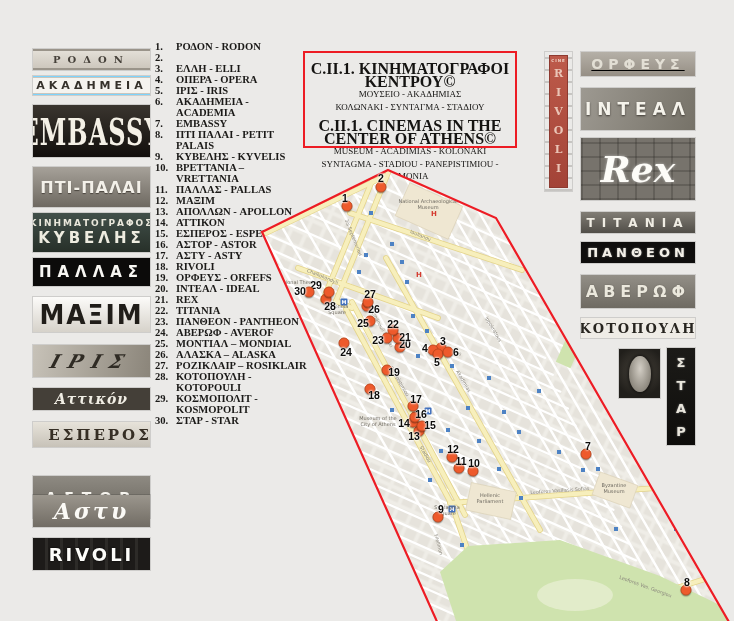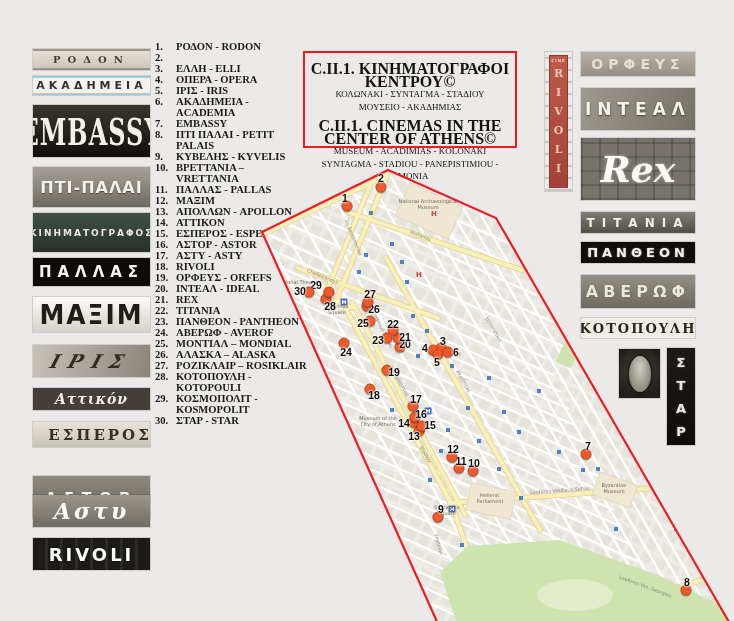--- a/index.html
+++ b/index.html
@@ -96,20 +96,21 @@
         <span class="l0">ΑΚΑΔΗΜΕΙΑ</span>
       </div>
       <div class="photo ph-embassy" style="left: 33px; top: 105px; width: 117px; height: 52px;">
         <span class="l0">EMBASSY</span>
       </div>
       <div class="photo ph-ptipalai" style="left: 33px; top: 167px; width: 117px; height: 40px;">
         <span class="l0">ΠΤΙ-ΠΑΛΑΙ</span>
       </div>
       <div class="photo ph-kyvelis" style="left: 33px; top: 213px; width: 117px; height: 39px;">
         <span class="l0">ΚΙΝΗΜΑΤΟΓΡΑΦΟΣ</span>
+        <span class="l1">ΚΥΒΕΛΗΣ</span>
       </div>
       <div class="photo ph-pallas" style="left: 33px; top: 258px; width: 117px; height: 28px;">
         <span class="l0">ΠΑΛΛΑΣ</span>
       </div>
       <div class="photo ph-maxim" style="left: 33px; top: 297px; width: 117px; height: 35px;">
         <span class="l0">ΜΑΞΙΜ</span>
       </div>
       <div class="photo ph-iris" style="left: 33px; top: 345px; width: 117px; height: 32px;">
         <span class="l0">ΙΡΙΣ</span>
       </div>
@@ -247,22 +248,22 @@
         <span class="lbl">ΚΟΣΜΟΠΟΛΙΤ - KOSMOPOLIT</span>
       </div>
       <div class="ci">
         <span class="num">30.</span>
         <span class="lbl">ΣΤΑΡ - STAR</span>
       </div>
     </section>
 
   <div id="title-box">
       <div class="tline bold">C.II.1.  ΚΙΝΗΜΑΤΟΓΡΑΦΟΙ ΚΕΝΤΡΟΥ©</div>
+      <div class="tline">ΜΟΥΣΕΙΟ - ΑΚΑΔΗΜΙΑΣ</div>
       <div class="tline">ΚΟΛΩΝΑΚΙ - ΣΥΝΤΑΓΜΑ - ΣΤΑΔΙΟΥ</div>
-      <div class="tline">ΜΟΥΣΕΙΟ - ΑΚΑΔΗΜΙΑΣ</div>
       <div class="tgap"></div>
       <div class="tline bold">C.II.1.  CINEMAS IN THE CENTER OF ATHENS©</div>
       <div class="tline">MUSEUM - ACADIMIAS - KOLONAKI</div>
       <div class="tline">SYNTAGMA - STADIOU - PANEPISTIMIOU - OMONIA</div>
     </div>
 
   <svg id="map-svg" width="734" height="621" viewBox="0 0 734 621">
     <defs>
       <clipPath id="mapclip">
           <polygon points="388,170 496,218 748,655 452,655 262,232"></polygon>
@@ -485,21 +486,21 @@
         <div class="redsign">
           <span class="cine">CINE</span>
           <div class="vletter">R</div>
           <div class="vletter">I</div>
           <div class="vletter">V</div>
           <div class="vletter">O</div>
           <div class="vletter">L</div>
           <div class="vletter">I</div>
         </div>
       </div>
-      <div class="photo ph-orfeys" style="left: 581px; top: 52px; width: 114px; height: 24px;">
+      <div class="photo ph-orfeys" style="left: 581px; top: 52px; width: 114px; height: 24px; text-decoration: underline;">
         <span class="l0">ΟΡΦΕΥΣ</span>
       </div>
       <div class="photo ph-inteal" style="left: 581px; top: 88px; width: 114px; height: 42px;">
         <span class="l0">ΙΝΤΕΑΛ</span>
       </div>
       <div class="photo ph-rex" style="left: 581px; top: 138px; width: 114px; height: 62px;">
         <span class="l0">Rex</span>
       </div>
       <div class="photo ph-titania" style="left: 581px; top: 212px; width: 114px; height: 21px;">
         <span class="l0">ΤΙΤΑΝΙΑ</span>

